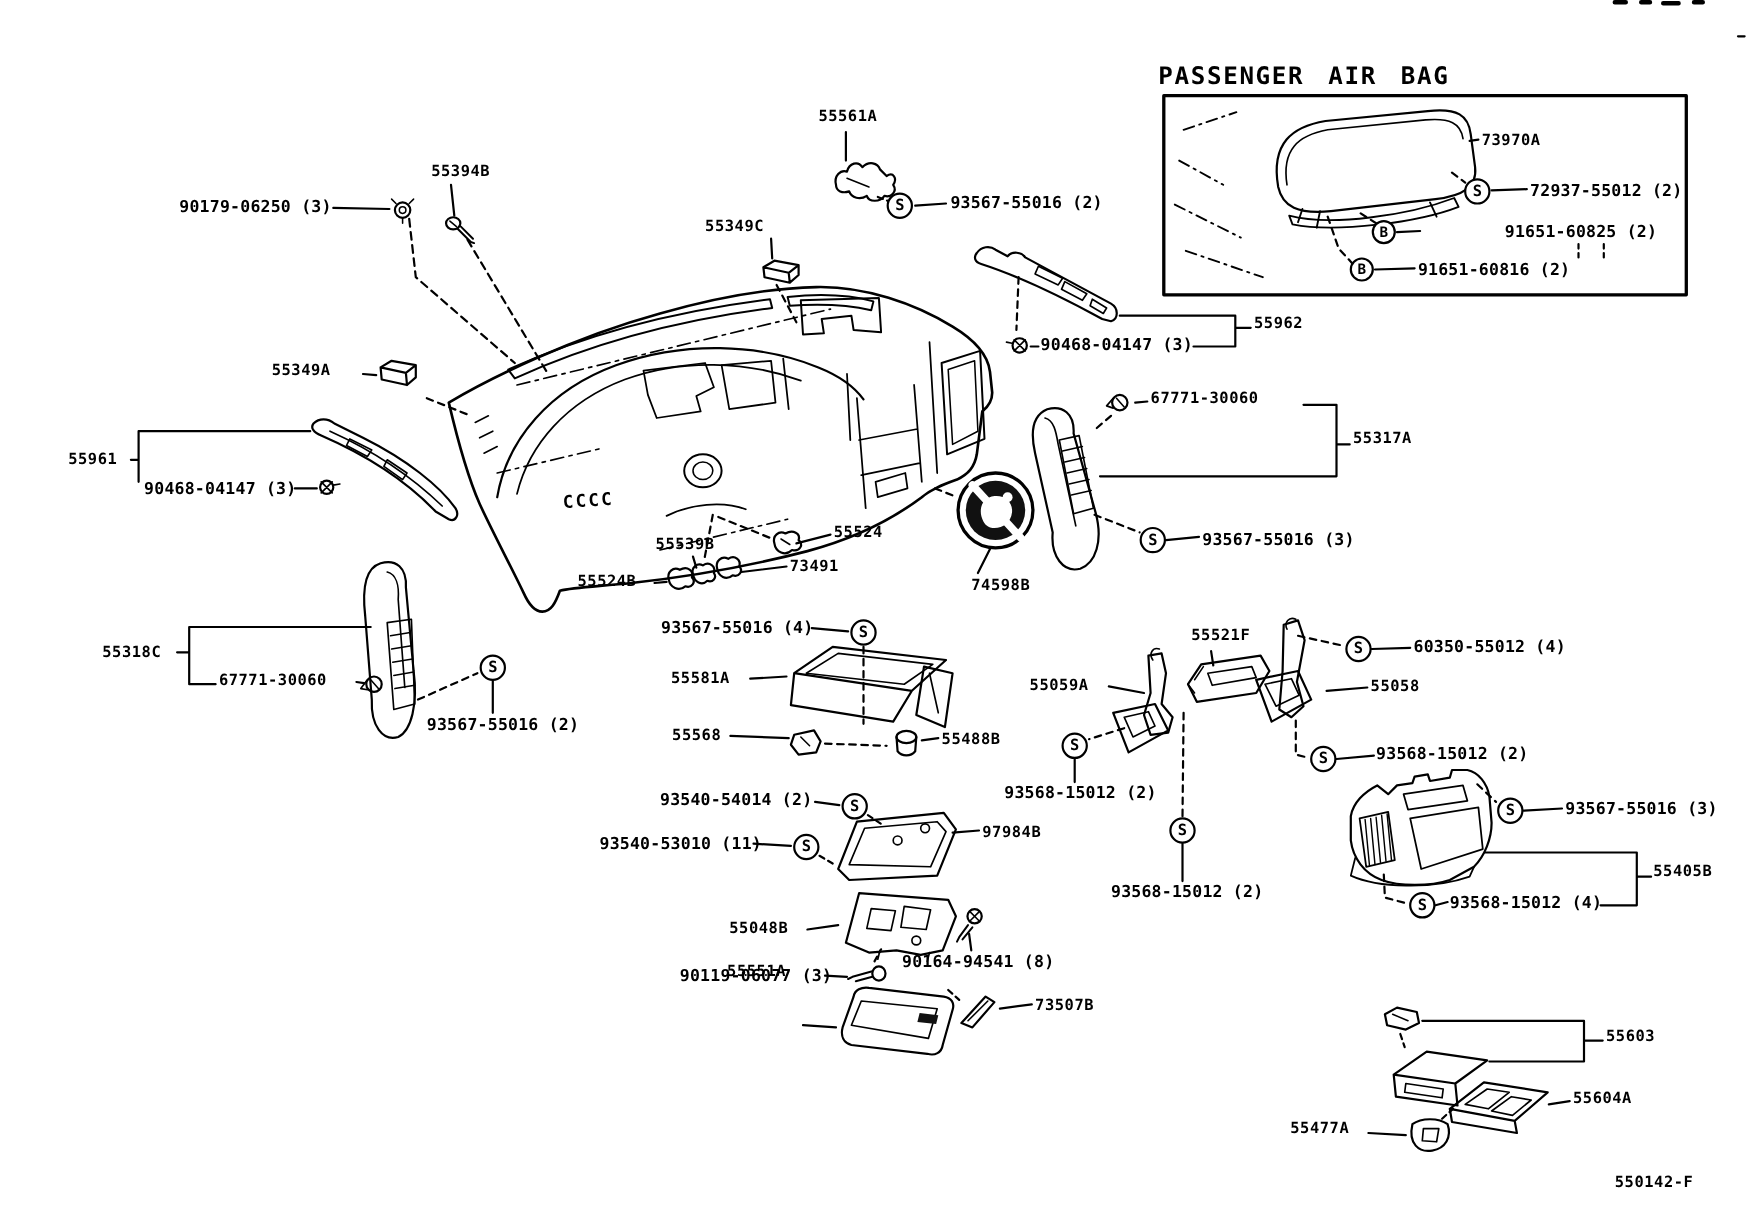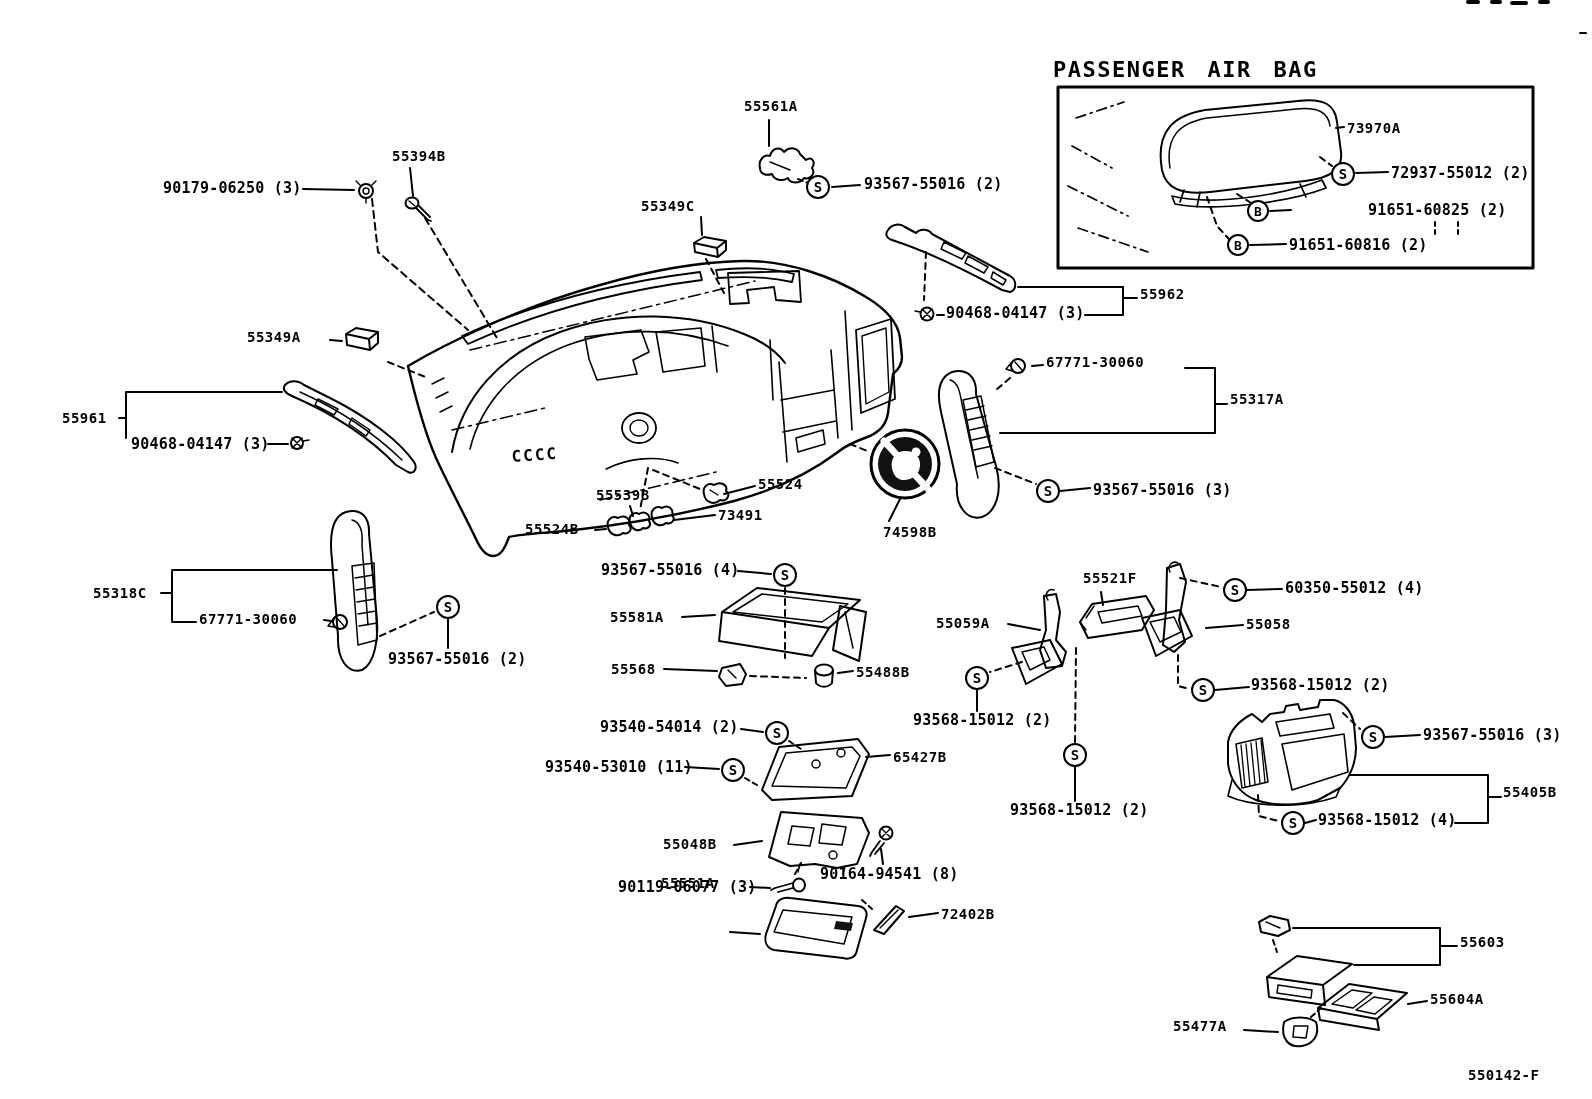--- a/index.html
+++ b/index.html
@@ -346,27 +346,27 @@
   <div class="lbl sm" style="left:1251px;top:678px">93568-15012 (2)</div>
 
   <div class="lbl sm" style="left:1423px;top:728px">93567-55016 (3)</div>
   <div class="lbl lg" style="left:1503px;top:785px">55405B</div>
   <div class="lbl sm" style="left:1318px;top:813px">93568-15012 (4)</div>
 
   <div class="lbl sm" style="left:913px;top:713px">93568-15012 (2)</div>
   <div class="lbl sm" style="left:1010px;top:803px">93568-15012 (2)</div>
   <div class="lbl sm" style="left:600px;top:720px">93540-54014 (2)</div>
   <div class="lbl sm" style="left:545px;top:760px">93540-53010 (11)</div>
-  <div class="lbl lg" style="left:893px;top:750px">65427B</div>
+  <div class="lbl lg" style="left:893px;top:750px">97984B</div>
 
   <div class="lbl lg" style="left:663px;top:837px">55048B</div>
   <div class="lbl sm" style="left:820px;top:867px">90164-94541 (8)</div>
   <div class="lbl sm" style="left:618px;top:880px">90119-06077 (3)</div>
   <div class="lbl lg" style="left:661px;top:876px">55551A</div>
-  <div class="lbl lg" style="left:941px;top:907px">72402B</div>
+  <div class="lbl lg" style="left:941px;top:907px">73507B</div>
 
   <div class="lbl lg" style="left:1460px;top:935px">55603</div>
   <div class="lbl lg" style="left:1430px;top:992px">55604A</div>
   <div class="lbl lg" style="left:1173px;top:1019px">55477A</div>
   <div class="lbl lg" style="left:1468px;top:1068px">550142-F</div>
 
   <div class="sym" style="left:806px;top:175px">S</div>
   <div class="sym" style="left:1331px;top:162px">S</div>
   <div class="sym b" style="left:1247px;top:200px">B</div>
   <div class="sym b" style="left:1227px;top:234px">B</div>

